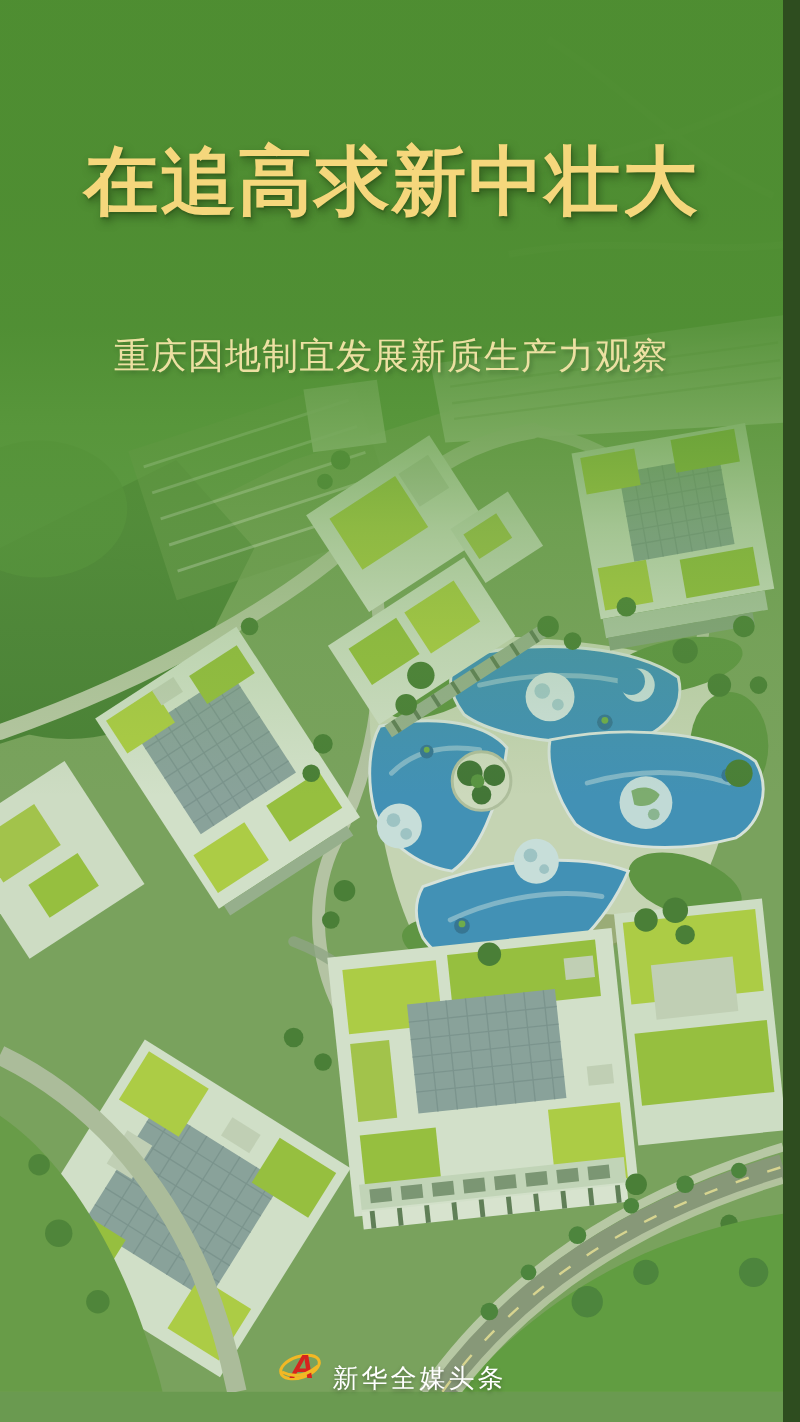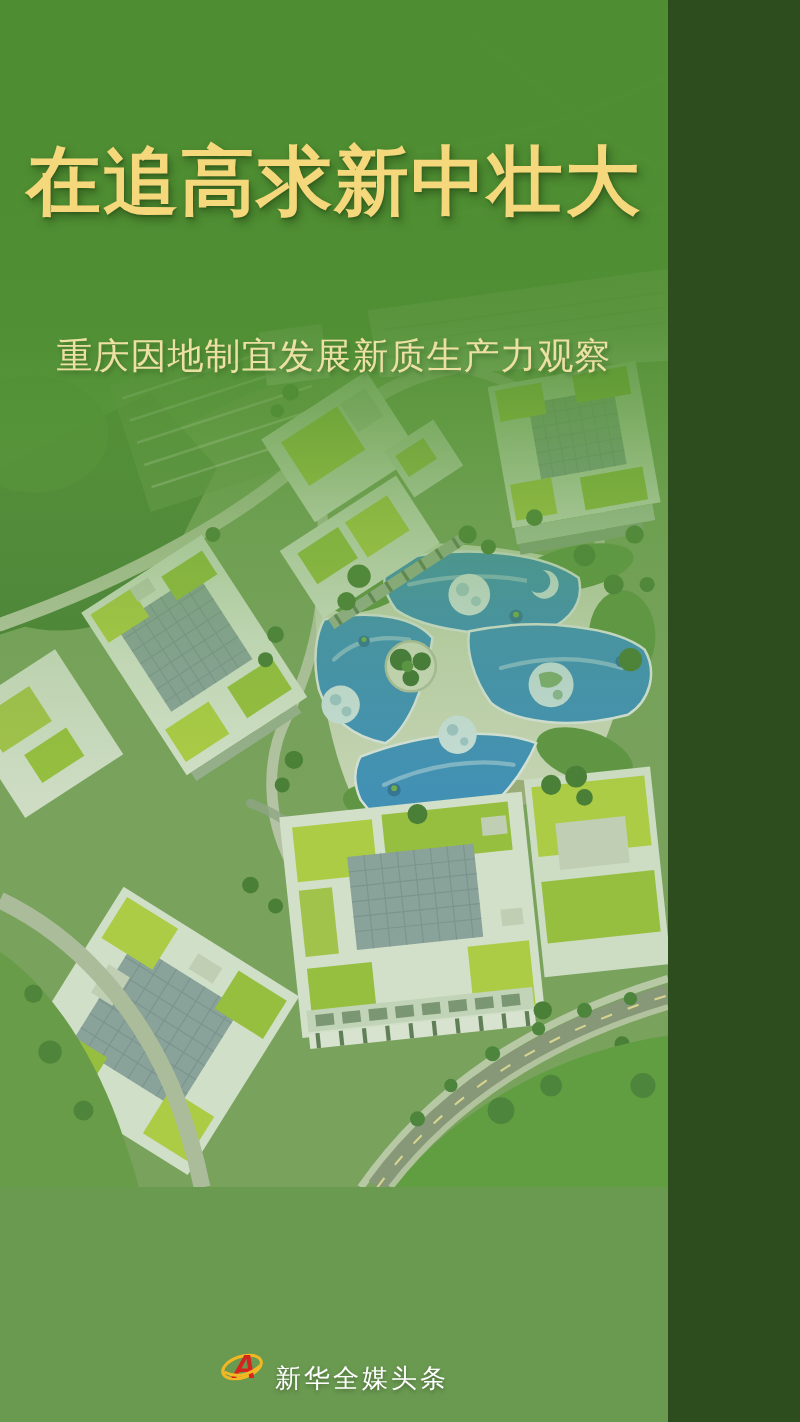--- a/index.html
+++ b/index.html
@@ -1,16 +1,16 @@
 <!DOCTYPE html>
 <html><head>
 <meta charset="utf-8">
 <style>
   html,body{margin:0;padding:0;background:#2e4d1f;}
-  .page{position:relative;width:668px;height:1422px;overflow:hidden;
+  .page{position:relative;width:783px;height:1422px;overflow:hidden;
         background:#6a9a50;font-family:"Liberation Sans", sans-serif;}
   .bg{position:absolute;inset:0;display:block;}
   .overlay{position:absolute;inset:0;pointer-events:none;
     background:linear-gradient(180deg,
       rgba(78,141,49,0.97) 0%,
       rgba(78,141,49,0.95) 14%,
       rgba(79,142,50,0.88) 23%,
       rgba(87,150,55,0.66) 30%,
       rgba(95,156,64,0.40) 37%,
       rgba(99,159,69,0.18) 45%,

